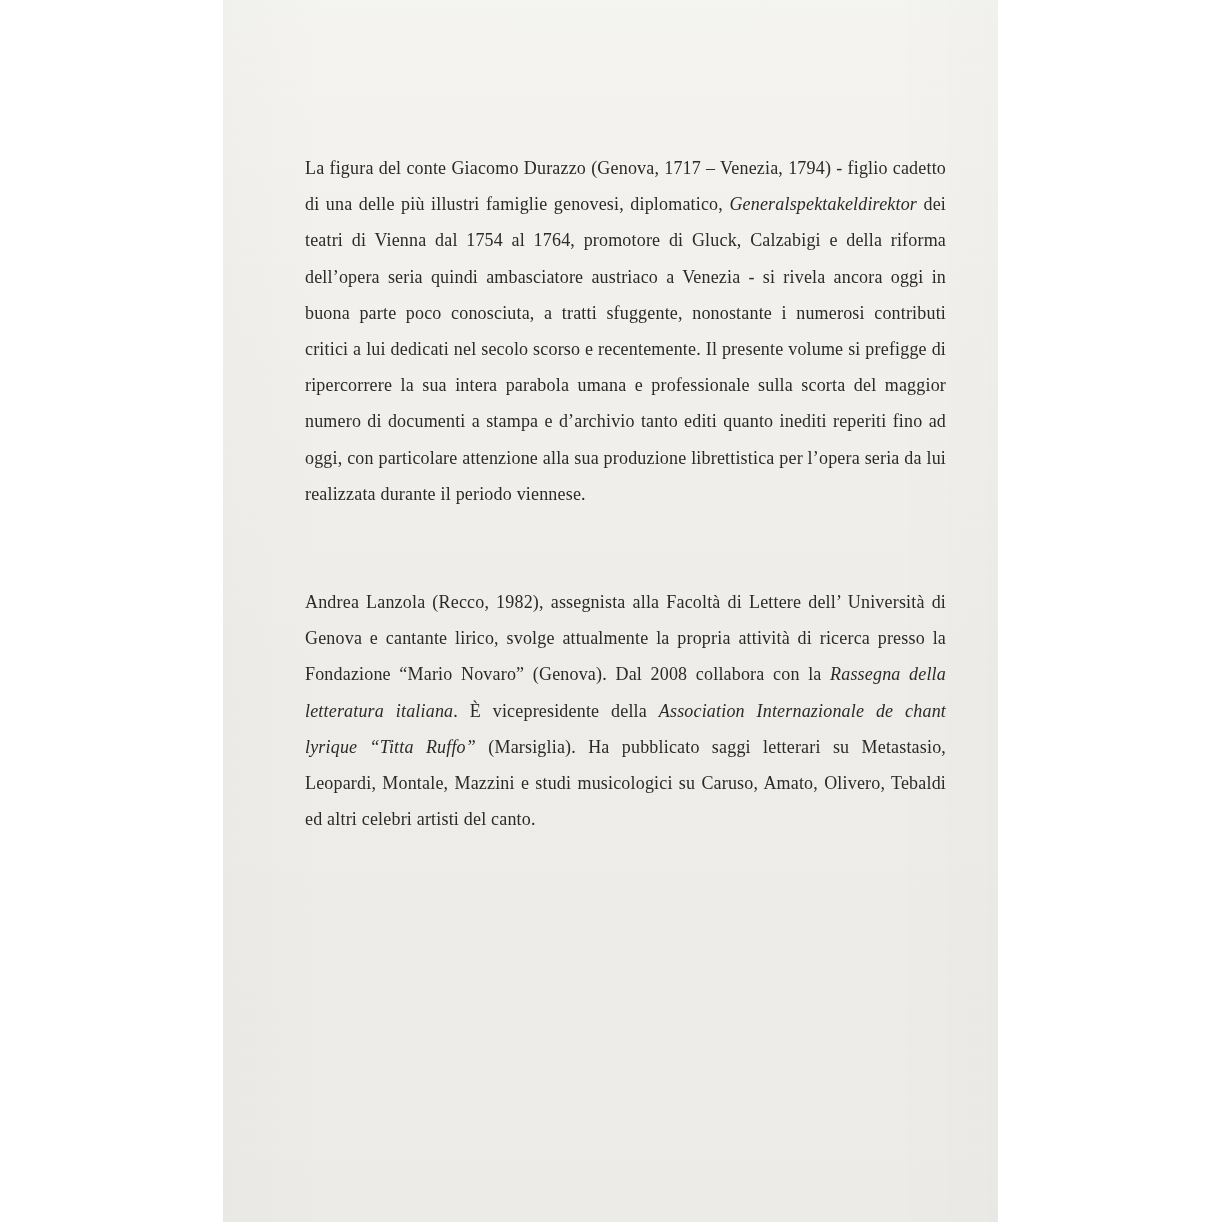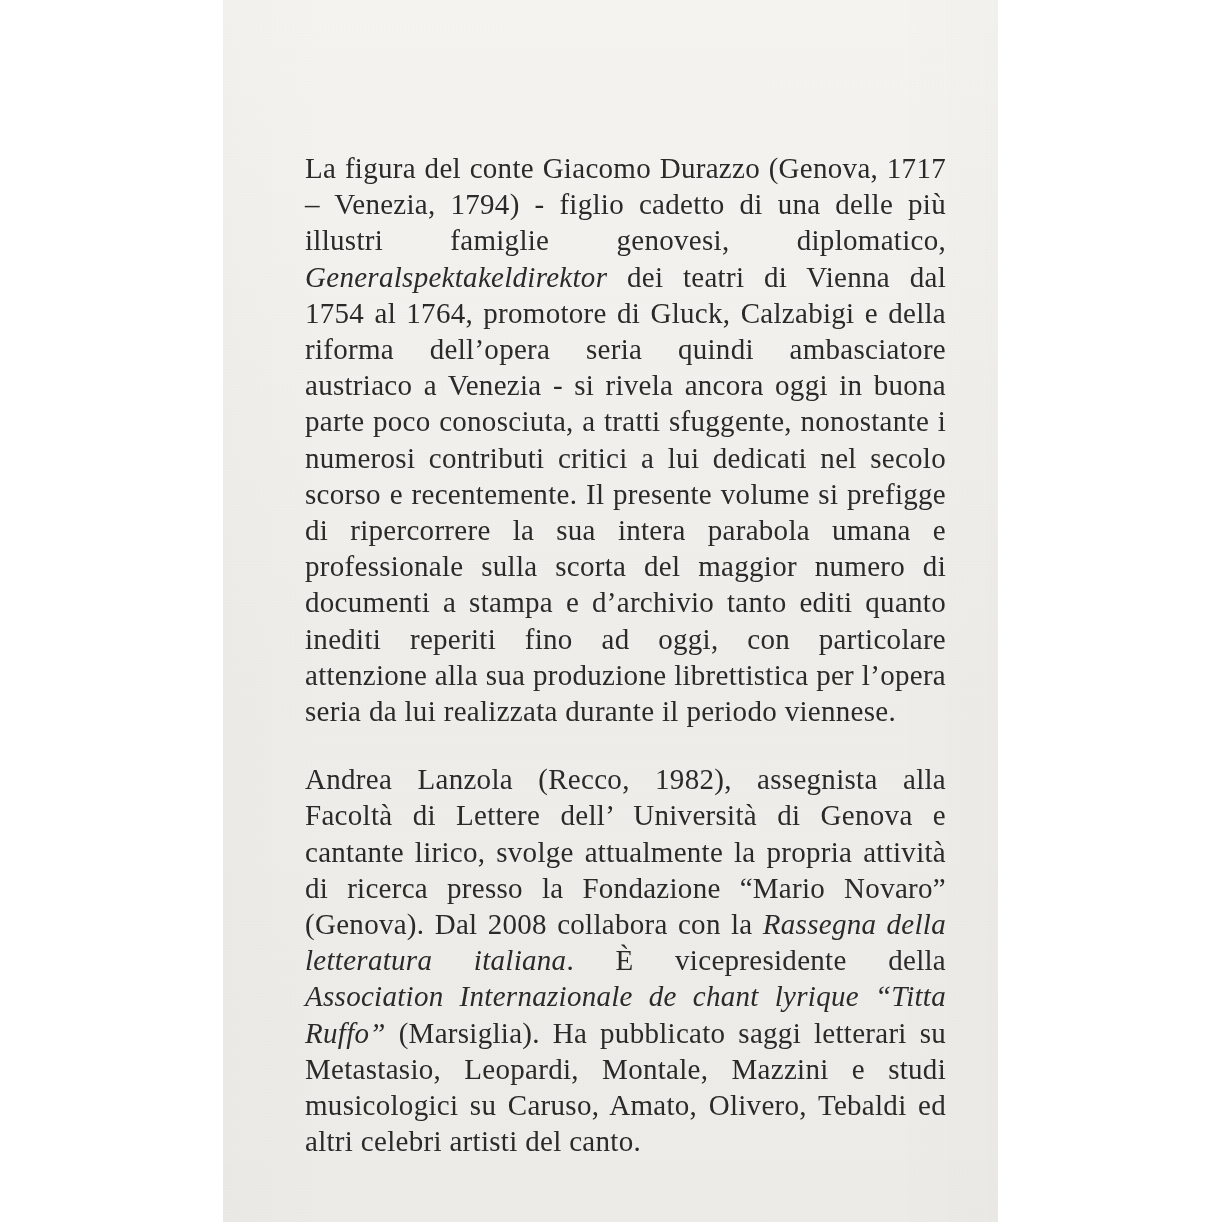--- a/index.html
+++ b/index.html
@@ -48,32 +48,32 @@
   #text-block {
     position: absolute;
     left: 82px;   
     top: 150px;
     width: 641px; 
   }
 
   .blurb-paragraph {
     margin: 0;
     color: #2b2a28;
-    font-size: 29px;
+    font-size: 18px;
     line-height: 36.2px;
     text-align: justify;
     text-justify: inter-word;
     letter-spacing: 0.01em;
     word-spacing: 0.005em;
     hyphens: none;
     -webkit-hyphens: none;
   }
 
   #bio-paragraph {
-    margin-top: 32px;
+    margin-top: 72px;
   }
 
   .blurb-paragraph i,
   .blurb-paragraph em {
     font-style: italic;
   }
 </style>
 </head>
 <body>
 

